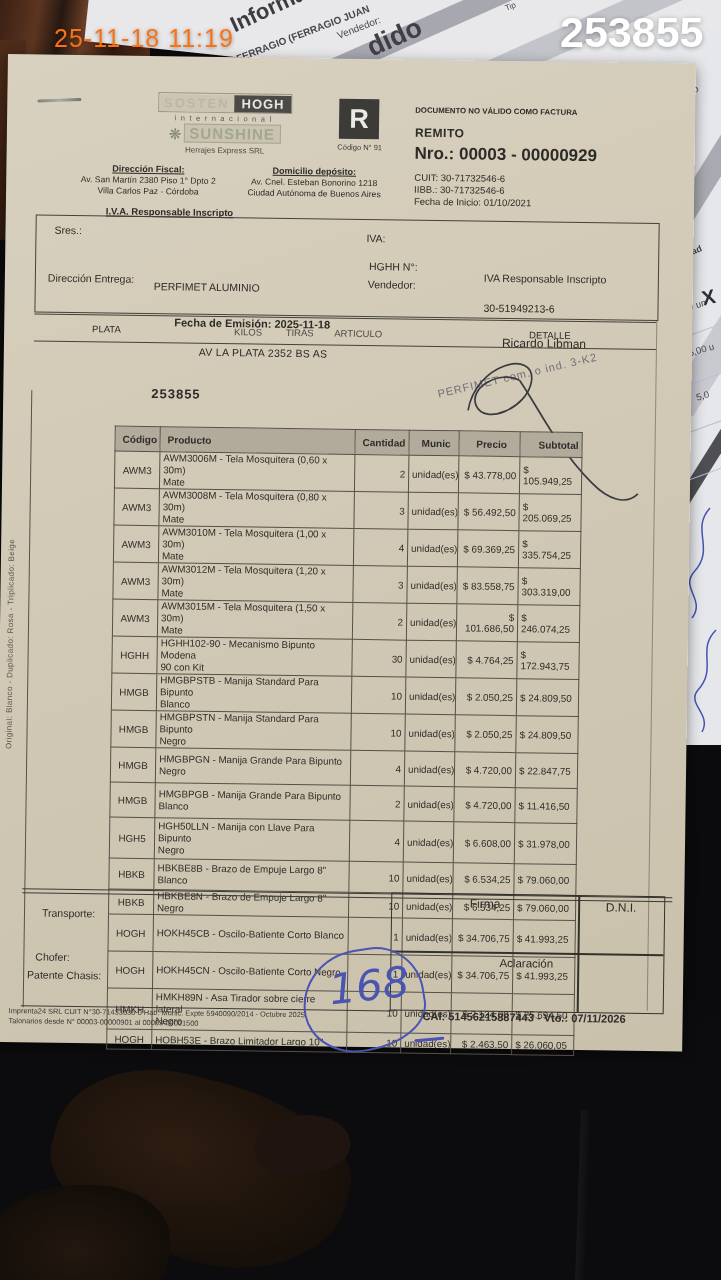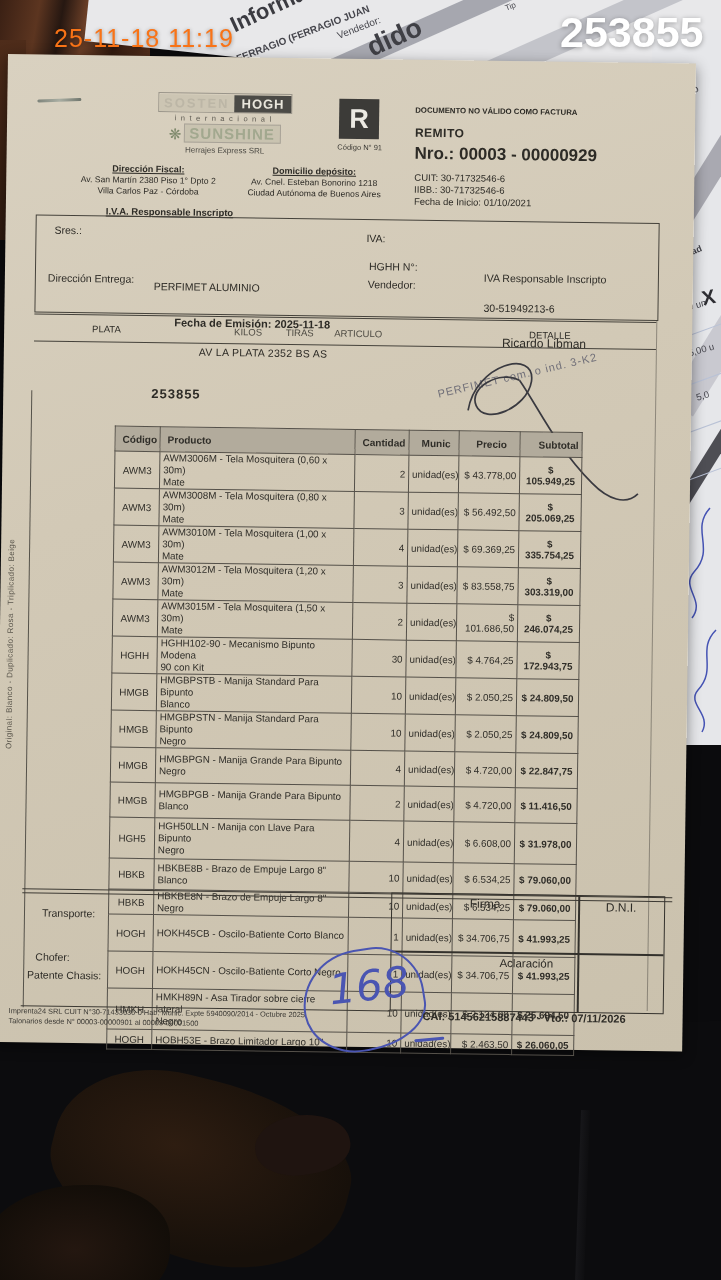--- a/index.html
+++ b/index.html
@@ -96,21 +96,21 @@
   .vline-r{left:652px;top:258px;width:1px;height:690px;background:rgba(85,82,74,.55);}
   
   table.items{left:112px;top:370px;position:absolute;border-collapse:collapse;table-layout:fixed;width:467px;font-size:9.8px;color:#2f2d28;}
   table.items th,table.items td{border:1px solid #55514a;padding:0 3px;overflow:hidden;}
   table.items thead th{background:#b2ab9c;font-weight:bold;height:24px;font-size:10px;text-align:left;padding-left:7px;}
   td.c0{text-align:center;}
   td.c1{padding-left:7px;line-height:12px;}
   td.c2{text-align:right;padding-right:8px;}
   td.c3{text-align:center;}
   td.c4{text-align:right;padding-right:5px;}
-  td.c5{text-align:center;padding-right:5px;font-weight:bold;}
+  td.c5{text-align:left;padding-right:5px;}
   
   .sep-a{left:26px;top:834px;width:650px;height:1.4px;background:#3d3a34;}
   .sep-b{left:26px;top:838px;width:650px;height:1px;background:#3d3a34;}
   .sep-c{left:26px;top:951px;width:372px;height:1.2px;background:#3d3a34;}
   .lab-transp{left:46px;top:852px;font-size:10.5px;}
   .lab-chofer{left:40px;top:896px;font-size:10.5px;}
   .lab-patente{left:32px;top:914px;font-size:10.5px;}
   .fbox{left:395px;top:833px;width:272px;height:116px;border:1.6px solid #33312c;}
   .fbox-div{left:186px;top:0;width:1.6px;height:116px;background:#33312c;}
   .fbox-hr{left:0;top:57px;width:272px;height:1.6px;background:#33312c;}

